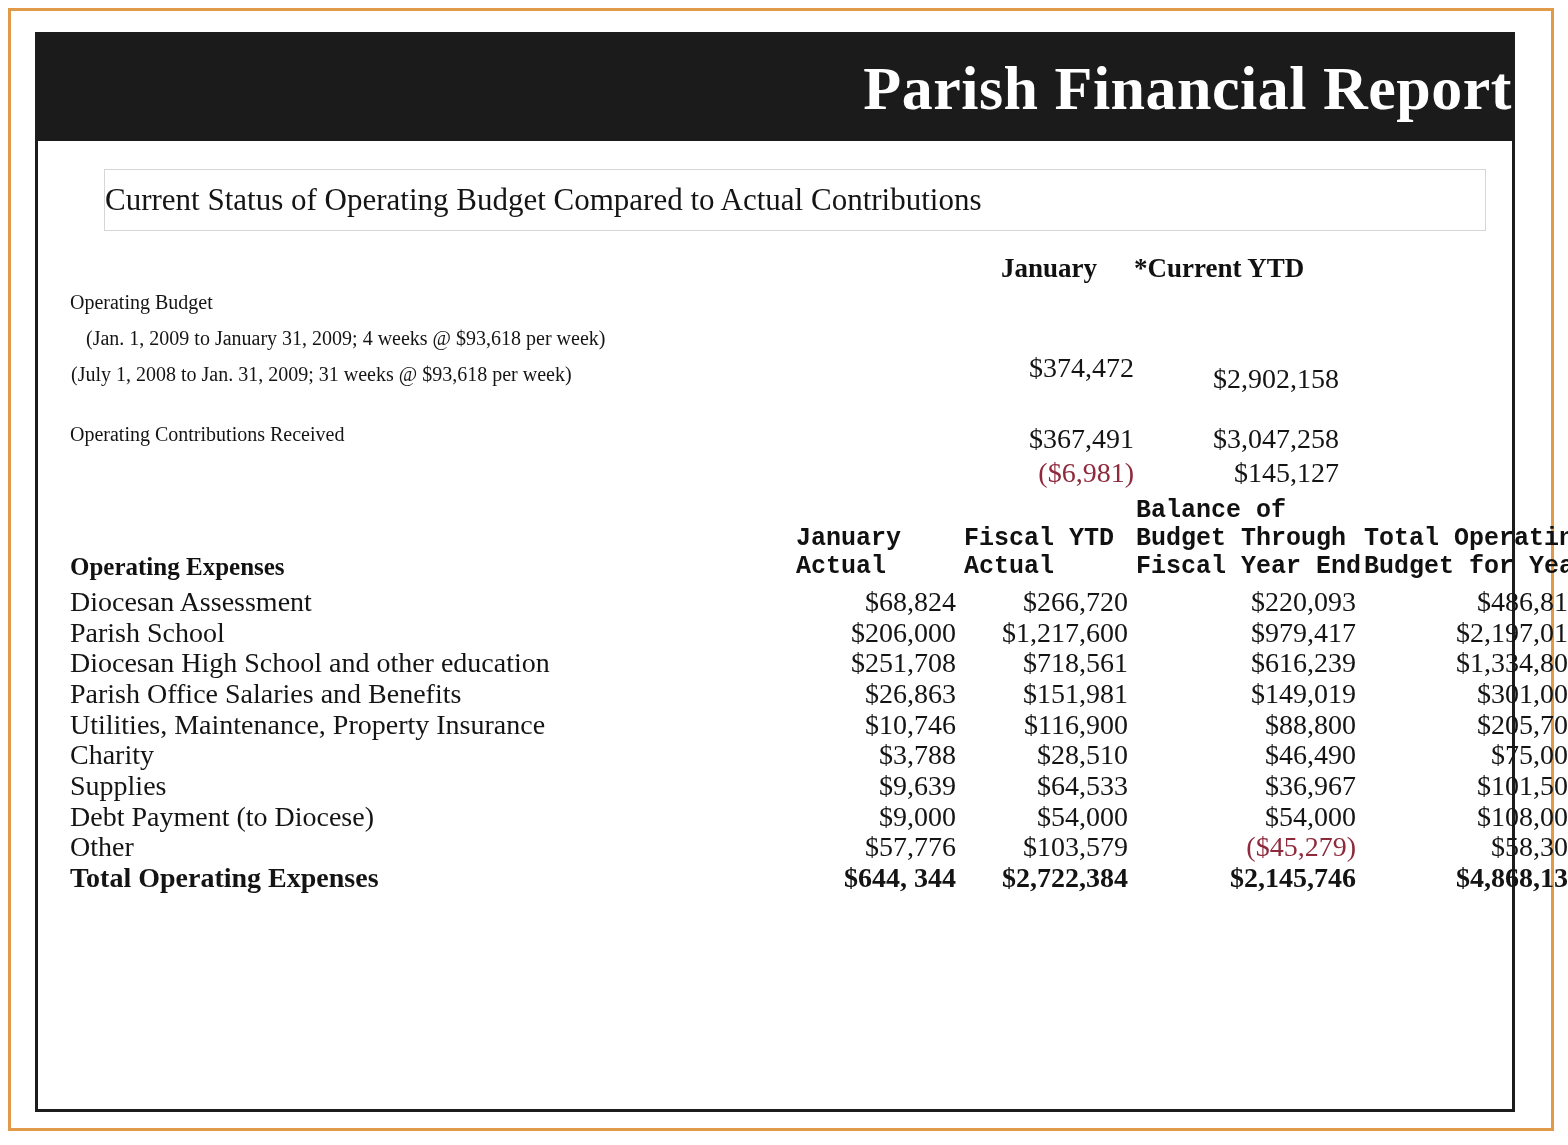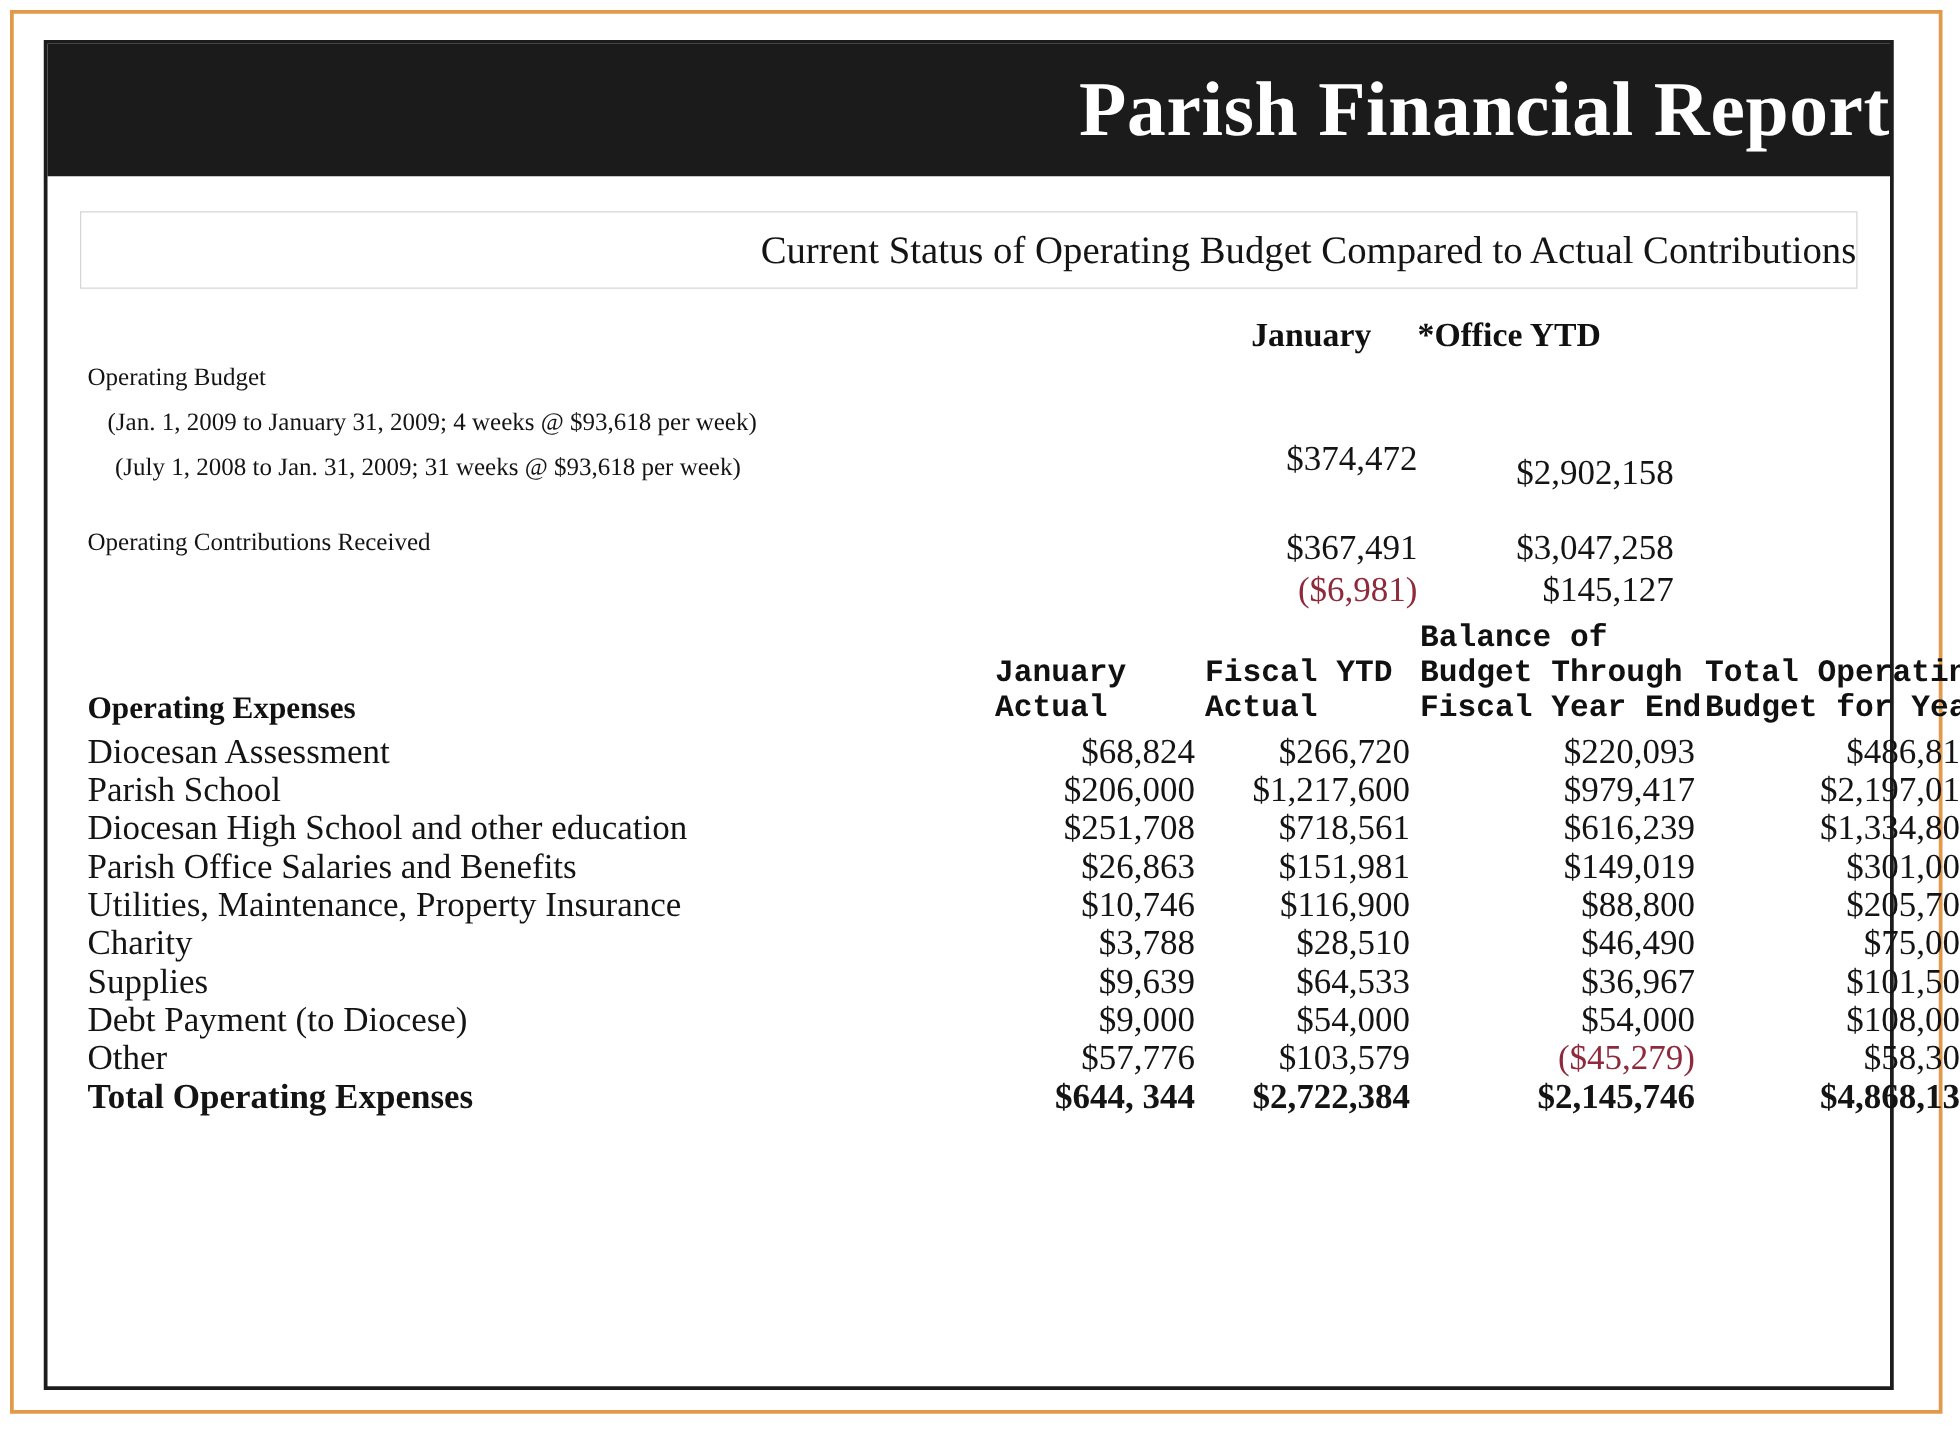--- a/index.html
+++ b/index.html
@@ -51,23 +51,24 @@
   .body-area {
     position: relative;
     padding: 0 26px;
     box-sizing: border-box;
   }
   .section-box {
     border: 1px solid #d6d6d6;
     height: 62px;
     display: flex;
     align-items: center;
-    justify-content: flex-end;
+    justify-content: flex-start;
     box-sizing: border-box;
     background: #ffffff;
+    margin-left: 40px;
   }
   .section-box .section-text {
     font-size: 31px;
     color: #141414;
   }
   #budget-section-box { margin-top: 28px; }
   #expenses-section-box { margin-top: 28px; }
 
   
   .budget-block {
@@ -95,21 +96,21 @@
     position: absolute;
     font-size: 28px;
     color: #141414;
     white-space: nowrap;
     text-align: right;
   }
   .bval.neg { color: #8E2A3C; }
 
   #budget-label-title   { left: 6px;  top: 46px; }
   #budget-label-month   { left: 22px; top: 82px; }
-  #budget-label-fiscal  { left: 28px; top: 118px; }
+  #budget-label-fiscal  { left: 7px; top: 118px; }
   #budget-val-month     { left: 880px;  top: 82px;  width: 190px; margin-top: 25px; }
   #budget-val-fiscal    { left: 1060px; top: 118px; width: 215px; }
 
   #contrib-label        { left: 6px;   top: 178px; }
   #contrib-val-month    { left: 880px;  top: 178px; width: 190px; }
   #contrib-val-fiscal   { left: 1060px; top: 178px; width: 215px; }
   #contrib-diff-month   { left: 880px;  top: 212px; width: 190px; }
   #contrib-diff-fiscal  { left: 1060px; top: 212px; width: 215px; }
 
   
@@ -180,21 +181,21 @@
     </div>
 
     <div class="body-area">
 
       <div class="section-box" id="budget-section-box">
         <div class="section-text">Current Status of Operating Budget Compared to Actual Contributions</div>
       </div>
 
       <div class="budget-block">
         <div class="bcol-head" id="budget-head-january">January</div>
-        <div class="bcol-head" id="budget-head-fiscal">*Office YTD</div>
+        <div class="bcol-head" id="budget-head-fiscal">*Current YTD</div>
 
         <div class="blabel" id="budget-label-title">Operating Budget</div>
         <div class="blabel" id="budget-label-month">(Jan. 1, 2009 to January 31, 2009; 4 weeks @ $93,618 per week)</div>
         <div class="blabel" id="budget-label-fiscal">(July 1, 2008 to Jan. 31, 2009; 31 weeks @ $93,618 per week)</div>
         <div class="bval" id="budget-val-month">$374,472</div>
         <div class="bval" id="budget-val-fiscal">$2,902,158</div>
 
         <div class="blabel" id="contrib-label">Operating Contributions Received</div>
         <div class="bval" id="contrib-val-month">$367,491</div>
         <div class="bval" id="contrib-val-fiscal">$3,047,258</div>

